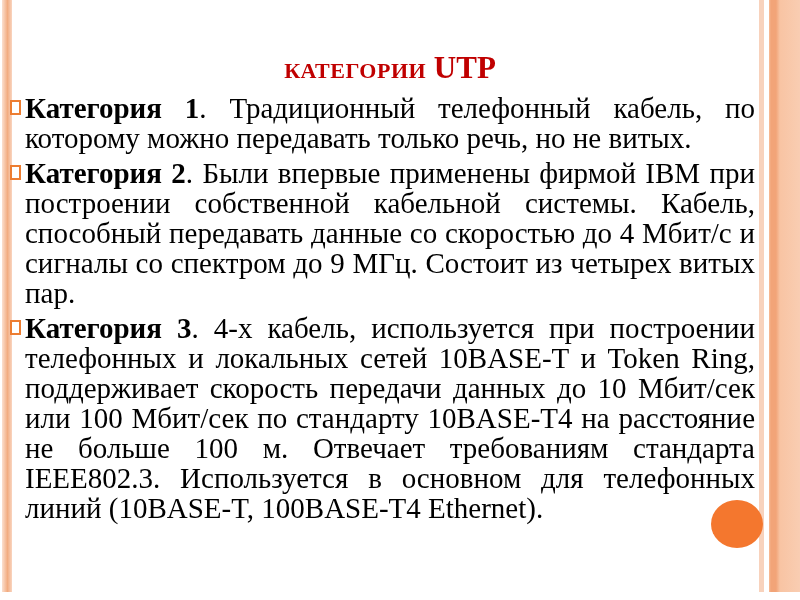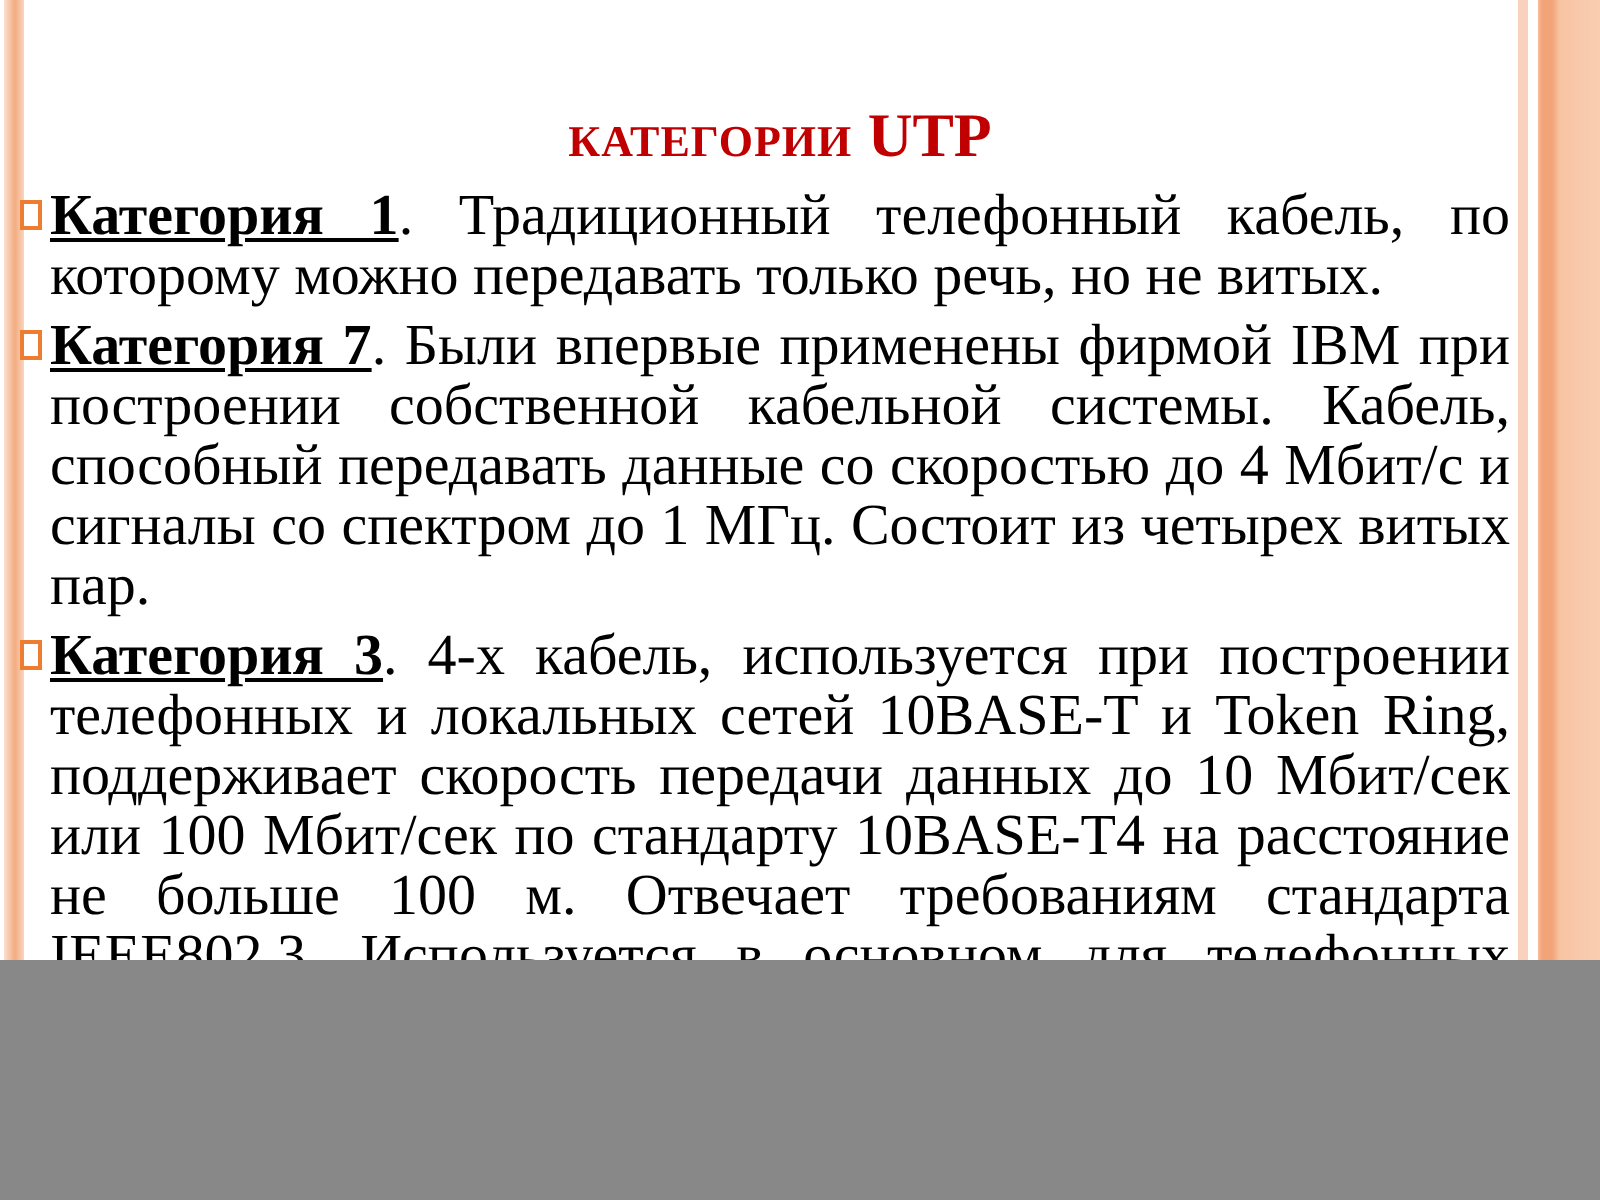--- a/index.html
+++ b/index.html
@@ -1,19 +1,19 @@
 <!DOCTYPE html>
 <html><head>
 <meta charset="utf-8">
 <style>
   html, body { margin: 0; padding: 0; background: #888; }
   .slide {
     position: relative;
     width: 800px;
-    height: 480px;
+    height: 600px;
     margin: 0 auto;
     background: #ffffff;
     overflow: hidden;
     font-family: "Liberation Serif", serif;
     color: #000;
   }
   
   .band-left {
     position: absolute;
     left: 2px; top: 0;
@@ -67,42 +67,41 @@
   }
   .marker {
     position: absolute;
     left: -15px; top: 7px;
     width: 7px; height: 11px;
     border: 2px solid #ED7D31;
     background: #ffffff;
   }
   .lead {
     font-weight: bold;
-    text-decoration: underline;
   }
 </style>
 </head>
 <body>
 
 <div class="slide">
 
   <div class="band-left"></div>
   <div class="band-right"></div>
   <div class="deco-circle"></div>
 
   <div class="title"><span class="caps">КАТЕГОРИИ</span><span class="latin"> UTP</span></div>
 
   <div class="content">
 
     <div class="bullet">
       <span class="marker"></span><span class="lead">Категория 1</span><span>. Традиционный телефонный кабель, по которому можно передавать только речь, но не витых.</span>
     </div>
 
     <div class="bullet">
-      <span class="marker"></span><span class="lead">Категория 7</span><span>. Были впервые применены фирмой IBM при построении собственной кабельной системы. Кабель, способный передавать данные со скоростью до 4 Мбит/с и сигналы со спектром до 1 МГц. Состоит из четырех витых пар.</span>
+      <span class="marker"></span><span class="lead">Категория 2</span><span>. Были впервые применены фирмой IBM при построении собственной кабельной системы. Кабель, способный передавать данные со скоростью до 4 Мбит/с и сигналы со спектром до 9 МГц. Состоит из четырех витых пар.</span>
     </div>
 
     <div class="bullet">
       <span class="marker"></span><span class="lead">Категория 3</span><span>. 4-х кабель, используется при построении телефонных и локальных сетей 10BASE-T и Token Ring, поддерживает скорость передачи данных до 10 Мбит/сек или 100 Мбит/сек по стандарту 10BASE-T4 на расстояние не больше 100 м. Отвечает требованиям стандарта IEEE802.3. Используется в основном для телефонных линий (10BASE-T, 100BASE-T4 Ethernet).</span>
     </div>
 
   </div>
 
 </div>
 

